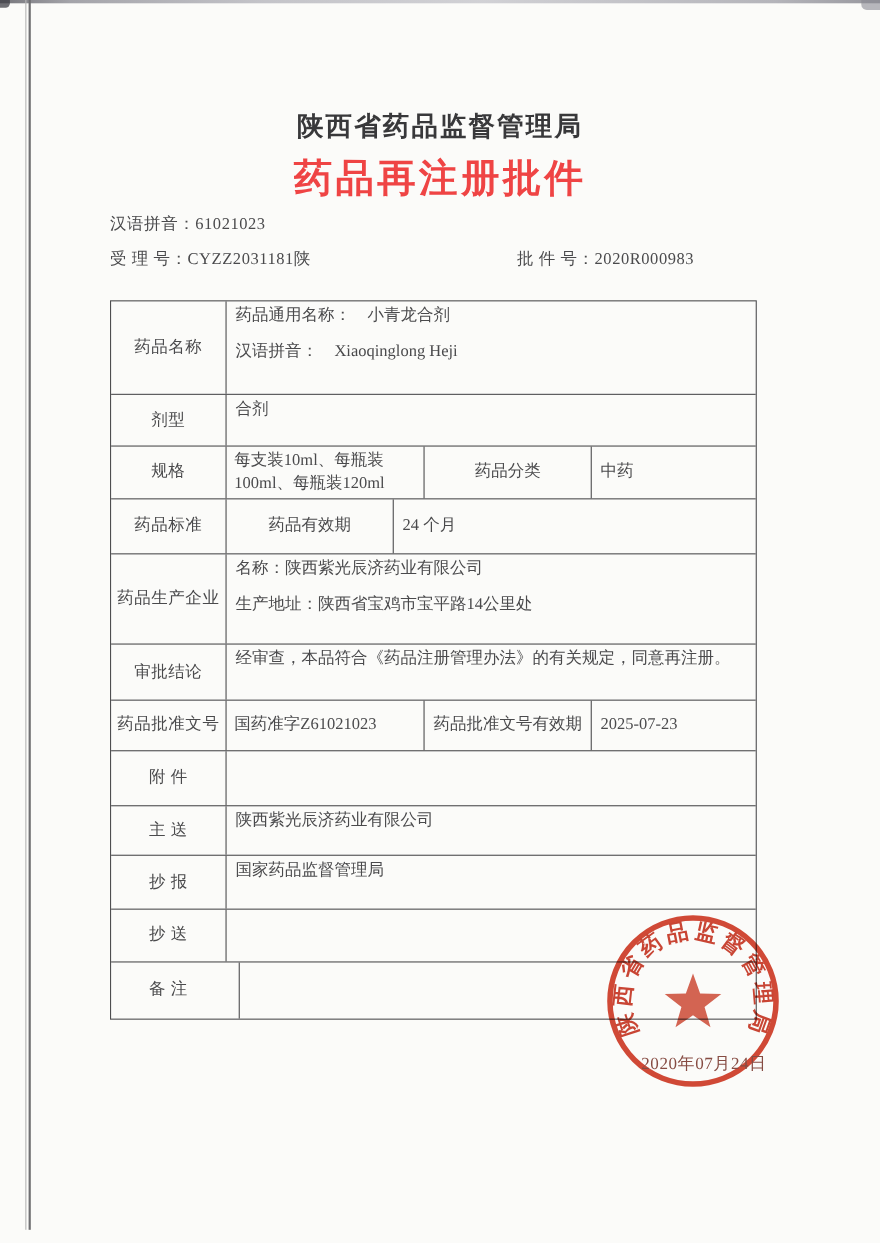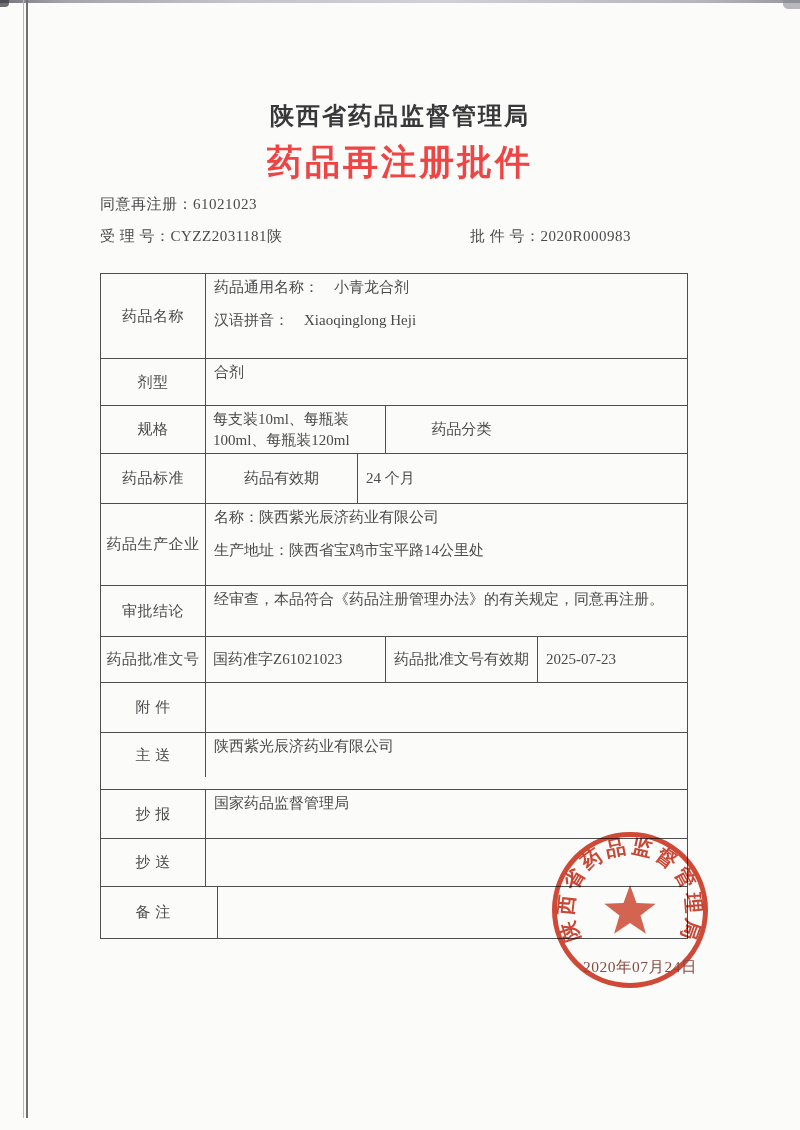--- a/index.html
+++ b/index.html
@@ -36,41 +36,41 @@
   .cell + .cell{border-left:1.4px solid #4e4e50;}
   .c-label{width:104px;display:flex;align-items:center;justify-content:center;
     text-align:center;letter-spacing:.5px;flex:0 0 auto;padding:2px;}
   .c-wide{flex:1 1 auto;display:flex;flex-direction:column;justify-content:flex-start;padding:3px 8px;}
   .c2{width:180px;flex:0 0 auto;display:flex;flex-direction:column;justify-content:center;padding:2px 7px;}
   .c3{width:152px;flex:0 0 auto;display:flex;align-items:center;justify-content:center;text-align:center;padding:2px;}
   .c4{flex:1 1 auto;display:flex;align-items:center;padding:2px 8px;}
   .two-line{gap:13px;}
   .r1{height:84px;}.r2{height:47px;}.r3{height:48px;}.r4{height:50px;}
   .r5{height:82px;}.r6{height:51px;}.r7{height:46px;}.r8{height:50px;}
-  .r9{height:45px;}.r10{height:49px;margin-top:12px;}.r11{height:48px;}.r12{height:52px;gap:12px;}
+  .r9{height:45px;}.r10{height:49px;}.r11{height:48px;}.r12{height:52px;gap:12px;}
   
   .seal{position:absolute;left:550px;top:829px;width:164px;height:164px;
     mix-blend-mode:multiply;opacity:.95;}
   .seal svg{display:block;}
   .seal-date{position:absolute;left:33px;top:128px;width:134px;
     font-size:15.5px;letter-spacing:.5px;color:#82433a;white-space:nowrap;}
 </style>
 </head>
 <body>
 
 <div class="scan-top"></div>
 <div class="scan-corner-left"></div>
 <div class="scan-corner-right"></div>
 <div class="scan-line-light"></div>
 <div class="scan-line-dark"></div>
 
 <div class="authority">陕西省药品监督管理局</div>
 <div class="doc-title">药品再注册批件</div>
 
-<div class="meta meta-original"><span>同意再注册：</span><span>61021023</span></div>
+<div class="meta meta-original"><span>汉语拼音：</span><span>61021023</span></div>
 
 <div class="meta meta-acceptance"><span>受 理 号：</span><span>CYZZ2031181陕</span></div>
 
 <div class="meta meta-approval"><span>批 件 号：</span><span>2020R000983</span></div>
 
 <div class="reg-table">
 
   <div class="row r1">
     <div class="cell c-label">药品名称</div>
     <div class="cell c-wide two-line">
@@ -81,20 +81,21 @@
 
   <div class="row r2">
     <div class="cell c-label">剂型</div>
     <div class="cell c-wide">合剂</div>
   </div>
 
   <div class="row r3">
     <div class="cell c-label">规格</div>
     <div class="cell c2">每支装10ml、每瓶装100ml、每瓶装120ml</div>
     <div class="cell c3">药品分类</div>
+    <div class="cell c4">中药</div>
   </div>
 
   <div class="row r4">
     <div class="cell c-label">药品标准</div>
     <div class="cell c3">药品有效期</div>
     <div class="cell c4">24 个月</div>
   </div>
 
   <div class="row r5">
     <div class="cell c-label">药品生产企业</div>

